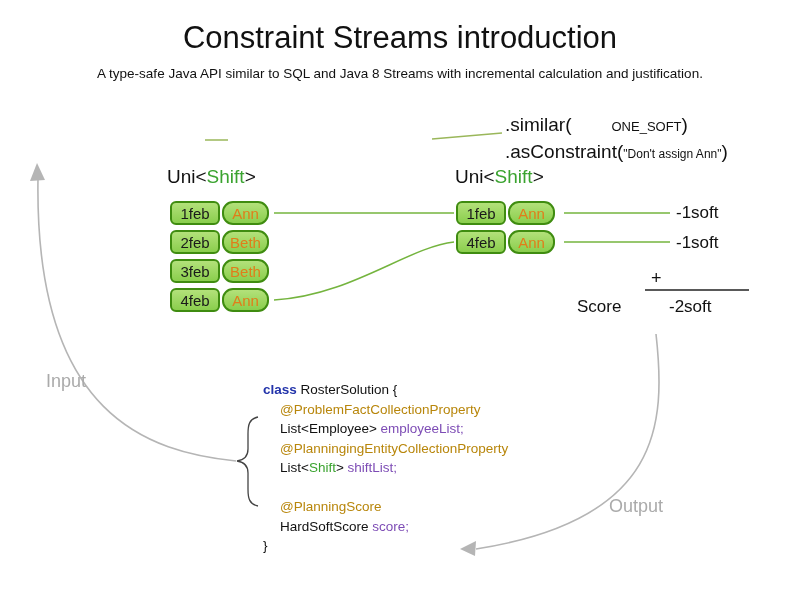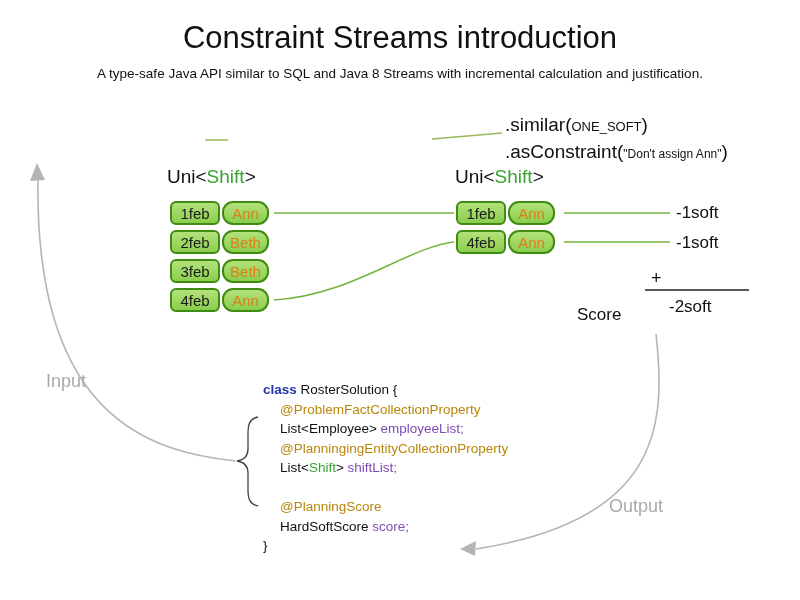--- a/index.html
+++ b/index.html
@@ -8,40 +8,40 @@
   #canvas { position:relative; width:800px; height:600px; background:#fff; overflow:hidden; }
   .abs { position:absolute; }
   #title { top:20px; left:0; width:100%; text-align:center; font-size:31px; font-weight:400; }
   #subtitle { top:66px; left:0; width:100%; text-align:center; font-size:13.5px; }
   svg.overlay { position:absolute; left:0; top:0; width:800px; height:600px; pointer-events:none; }
   .green { color:var(--green,#3aa32f); }
   #foreach { left:18px; top:129px; font-size:19px; }
   #filter { left:231px; top:131px; font-size:17px; }
   #filter .small { font-size:13px; }
   #penalize { left:505px; top:114px; font-size:19px; }
-  #penalize .small { font-size:13px; }
+  #penalize .small { font-size:13px;margin-left:40px; }
   #asconstraint { left:505px; top:141px; font-size:19px; }
   #asconstraint .small { font-size:12px; }
   .uni { font-size:19px; }
   #uni-left { left:167px; top:166px; }
   #uni-right { left:455px; top:166px; }
   .shift-table { display:flex; flex-direction:column; gap:5px; }
   #left-table { left:170px; top:201px; }
   #right-table { left:456px; top:201px; }
   .shift-row { display:flex; gap:2px; }
   .cell { height:24px; border:2px solid #3f8c10; border-radius:6px;
           background:linear-gradient(180deg,#b3e17a,#8ace4d);
           display:flex; align-items:center; justify-content:center; font-size:15px; }
   .cell.date { width:50px; color:#1a1a1a; }
   .cell.name { width:47px; color:var(--orange,#e07d1a);border-radius:11px; }
   .score-text { font-size:17px; }
   #penalty1 { left:676px; top:203px; }
   #penalty2 { left:676px; top:233px; }
   #plus { left:651px; top:268px; font-size:18px; }
-  #score-label { left:577px; top:305px; }
+  #score-label { left:577px; top:297px; }
   #total { left:669px; top:297px; }
   .gray-label { font-size:18px; color:#aaaaaa; }
   #input-label { left:46px; top:371px; }
   #output-label { left:609px; top:496px; }
   #code { left:263px; top:380px; font-size:13.5px; line-height:19.5px; }
   .cl { white-space:pre; }
   .ind { padding-left:17px; }
   .ann { color:var(--annotation,#b8860b); }
   .kw { color:var(--keyword,#2233aa); font-weight:700; }
   .var { color:var(--variable,#7d4cb5); }

